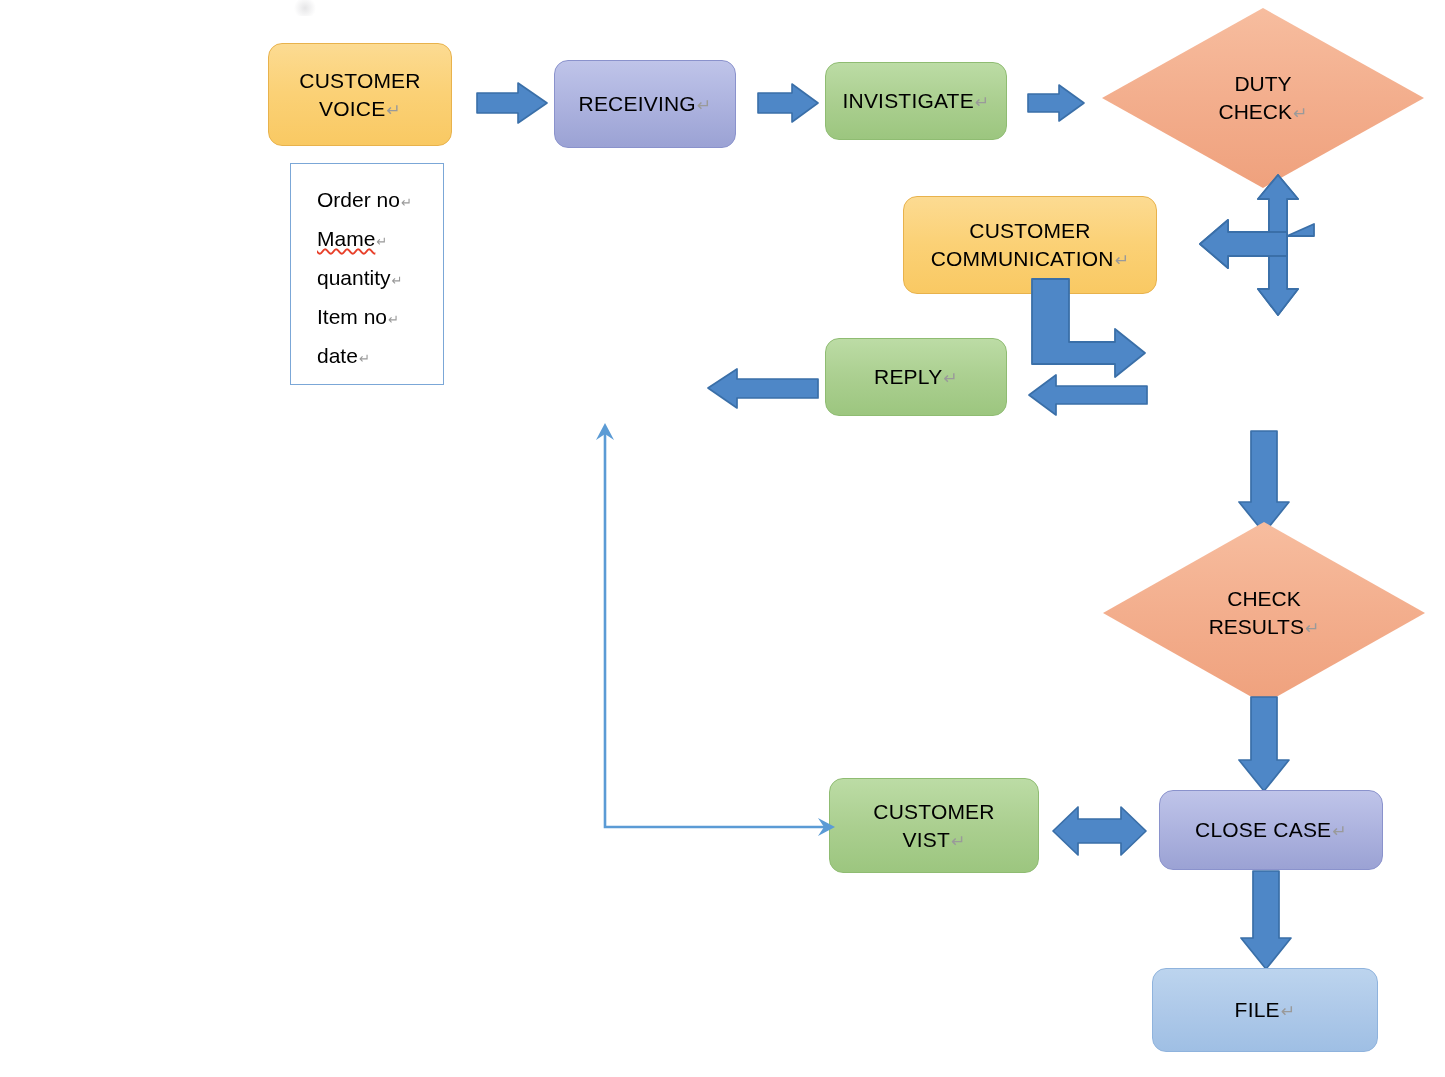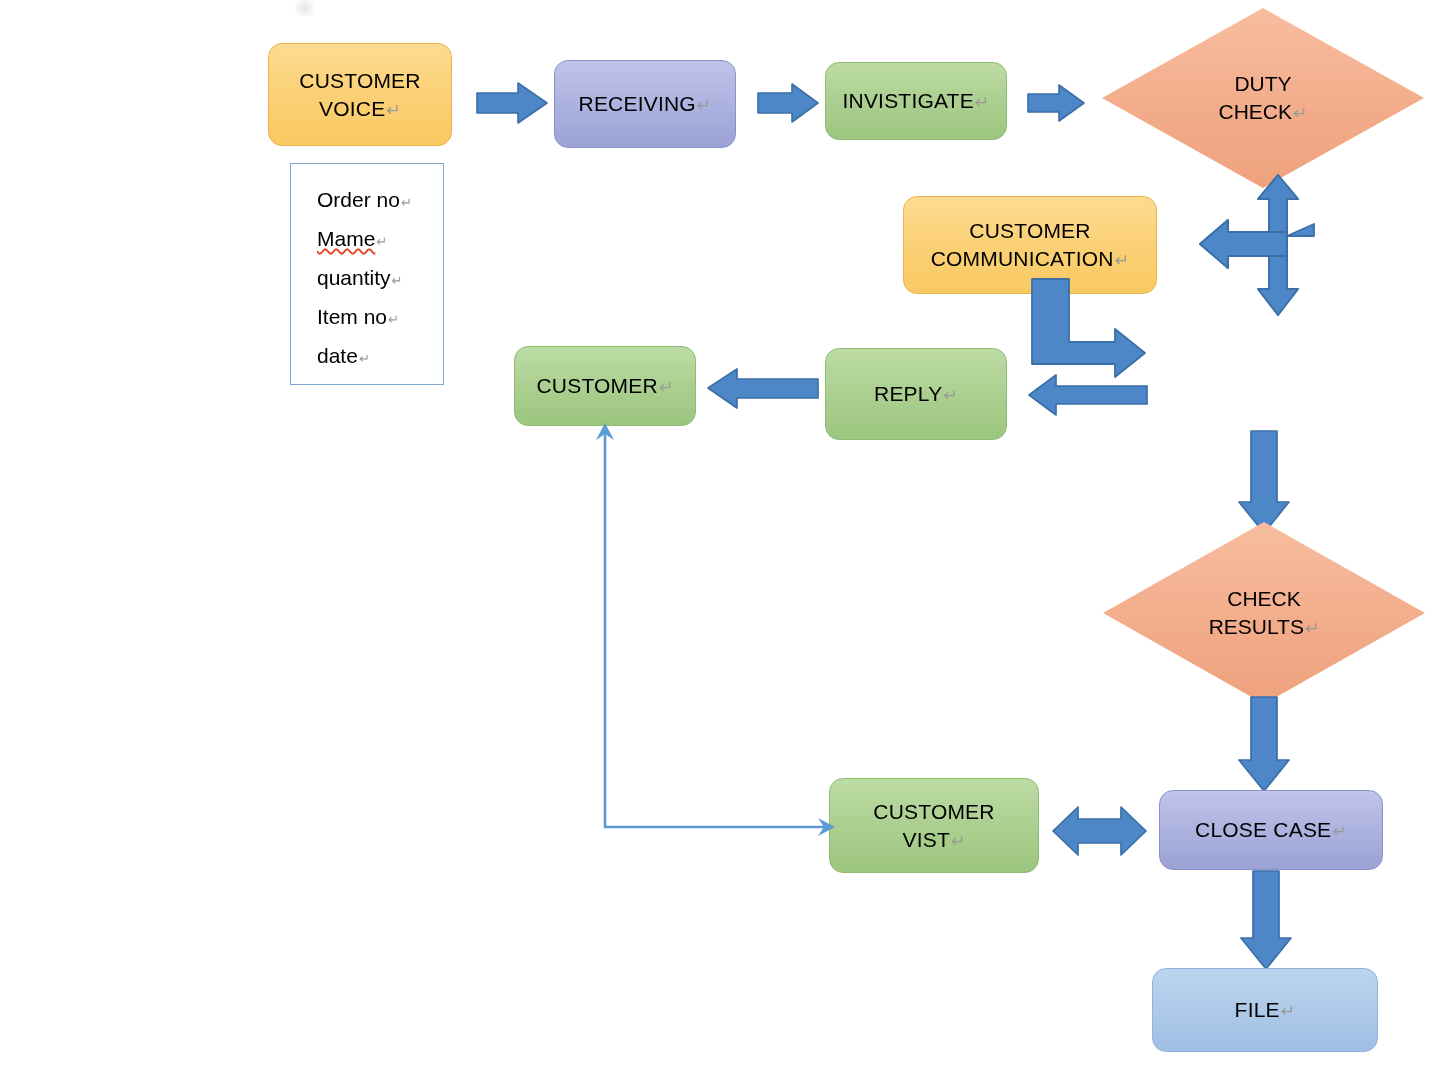--- a/index.html
+++ b/index.html
@@ -201,33 +201,30 @@
     </svg>
   </div>
 
 
   <div class="arrow" style="left:981px; top:374px;">
     <svg width="120" height="42" viewBox="0 0 120 42">
       <polygon points="1,21 28,1 28,12 119,12 119,30 28,30 28,41" fill="#4E87C7" stroke="#3A6FA8" stroke-width="1.7" stroke-linejoin="round"></polygon>
     </svg>
   </div>
 
-  <div class="node fill-green" style="left:778px; top:348px; width:182px; height:92px;">
+  <div class="node fill-green" style="left:778px; top:338px; width:182px; height:78px;">
     <span class="ln"><span>REPLY</span><span class="ret">↵</span></span>
   </div>
 
   <div class="arrow" style="left:660px; top:368px;">
     <svg width="112" height="42" viewBox="0 0 112 42">
       <polygon points="1,20 30,1 30,11 111,11 111,30 30,30 30,40" fill="#4E87C7" stroke="#3A6FA8" stroke-width="1.7" stroke-linejoin="round"></polygon>
     </svg>
   </div>
 
-  <div class="node fill-green" style="left:467px; top:346px; width:182px; height:80px;">
-    <span class="ln"><span>CUSTOMER</span><span class="ret">↵</span></span>
-  </div>
 
   <div class="arrow" style="left:1190px; top:430px;">
     <svg width="54" height="104" viewBox="0 0 54 104">
       <polygon points="14,1 40,1 40,72 52,72 27,103 2,72 14,72" fill="#4E87C7" stroke="#3A6FA8" stroke-width="1.7" stroke-linejoin="round"></polygon>
     </svg>
   </div>
 
   <div class="diamond" style="left:1056px; top:522px; width:322px; height:182px;">
     <div class="dshape"></div>
     <div class="dlabel">

